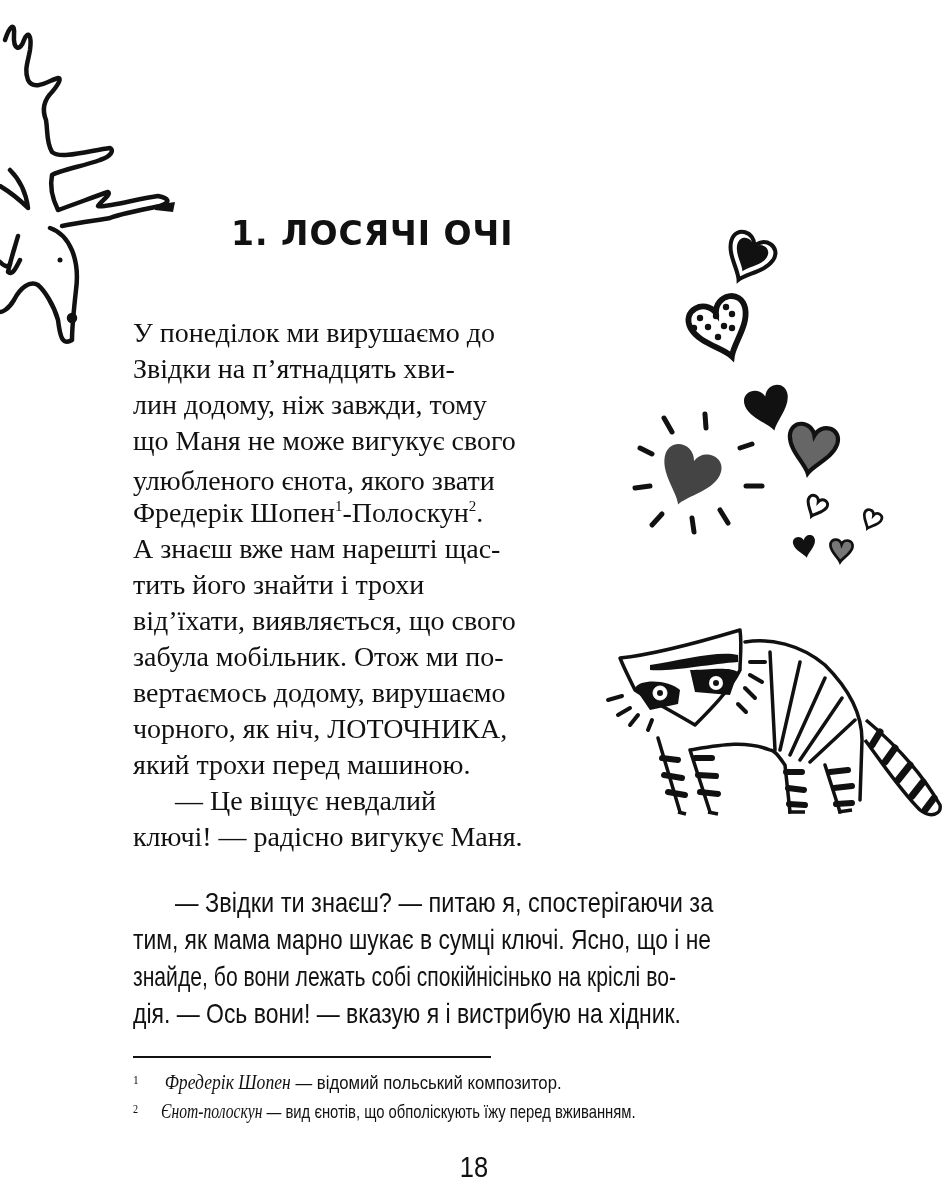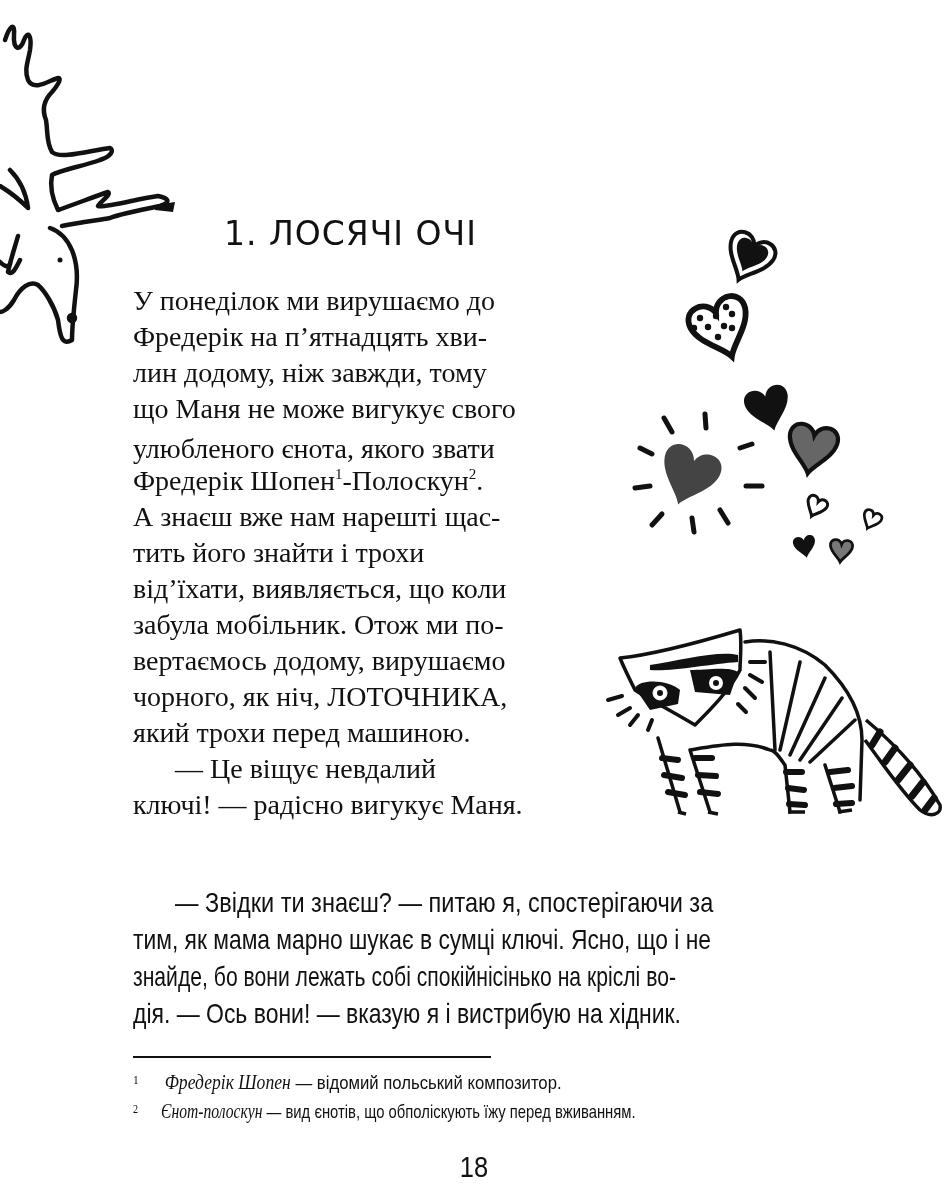--- a/index.html
+++ b/index.html
@@ -1,26 +1,26 @@
 <!DOCTYPE html>
 <html><head>
 <meta charset="utf-8">
 <style>
   html, body { margin: 0; padding: 0; background: #ffffff; }
   body { width: 948px; height: 1199px; position: relative; overflow: hidden; color: #111; }
   .title {
-    position: absolute; left: 224px; top: 214px;
-    font-family: "DejaVu Sans", sans-serif; font-weight: normal;
+    position: absolute; left: 231px; top: 214px;
+    font-family: "DejaVu Sans", sans-serif; font-weight: bold;
     font-size: 33px; letter-spacing: 1px; color: #111;
   }
   .body-lines { position: absolute; left: 133px; top: 283px; }
   .line {
     position: absolute; left: 0; white-space: nowrap;
     font-family: "Liberation Serif", "DejaVu Serif", serif;
-    font-size: 28px; line-height: 36px; color: #111;
+    font-size: 28px; line-height: 36px; color: #111; margin-top: 32px;
   }
   .line sup { font-size: 15px; vertical-align: 11px; line-height: 0; }
   .wide-lines { position: absolute; left: 133px; top: 884px; }
   .wide {
     position: absolute; left: 0; white-space: nowrap;
     font-family: "Liberation Sans Narrow", "Liberation Sans", sans-serif;
     font-size: 28px; line-height: 37px; color: #111;
     transform-origin: left top;
   }
   .rule { position: absolute; left: 133px; top: 1056px; width: 358px; height: 2px; background: #111; }
@@ -164,28 +164,28 @@
     <line x1="290" y1="132" x2="282" y2="145"></line>
       <line x1="305" y1="148" x2="295" y2="162"></line>
     <line x1="320" y1="165" x2="308" y2="180"></line>
       <line x1="333" y1="182" x2="322" y2="196"></line>
       <line x1="344" y1="198" x2="335" y2="210"></line>
   </g>
 </svg>
 
 <div class="body-lines">
   <div class="line" style="top:0px">У понеділок ми вирушаємо до</div>
-  <div class="line" style="top:36px">Фредерік на п’ятнадцять хви-</div>
+  <div class="line" style="top:36px">Звідки на п’ятнадцять хви-</div>
   <div class="line" style="top:72px">лин додому, ніж завжди, тому</div>
   <div class="line" style="top:108px">що Маня не може вигукує свого</div>
   <div class="line" style="top:148px">улюбленого єнота, якого звати</div>
   <div class="line" style="top:180px"><span>Фредерік Шопен</span><sup>1</sup><span>-Полоскун</span><sup>2</sup><span>.</span></div>
   <div class="line" style="top:216px">А знаєш вже нам нарешті щас-</div>
   <div class="line" style="top:252px">тить його знайти і трохи</div>
-  <div class="line" style="top:288px">від’їхати, виявляється, що коли</div>
+  <div class="line" style="top:288px">від’їхати, виявляється, що свого</div>
   <div class="line" style="top:324px">забула мобільник. Отож ми по-</div>
   <div class="line" style="top:360px">вертаємось додому, вирушаємо</div>
   <div class="line" style="top:396px">чорного, як ніч, ЛОТОЧНИКА,</div>
   <div class="line" style="top:432px">який трохи перед машиною.</div>
   <div class="line" style="top:468px;left:42px">— Це віщує невдалий</div>
   <div class="line" style="top:504px">ключі! — радісно вигукує Маня.</div>
 </div>
 
 <div class="wide-lines">
   <div class="wide" style="top:0px;left:42px;transform:scaleX(0.84)">— Звідки ти знаєш? — питаю я, спостерігаючи за</div>

